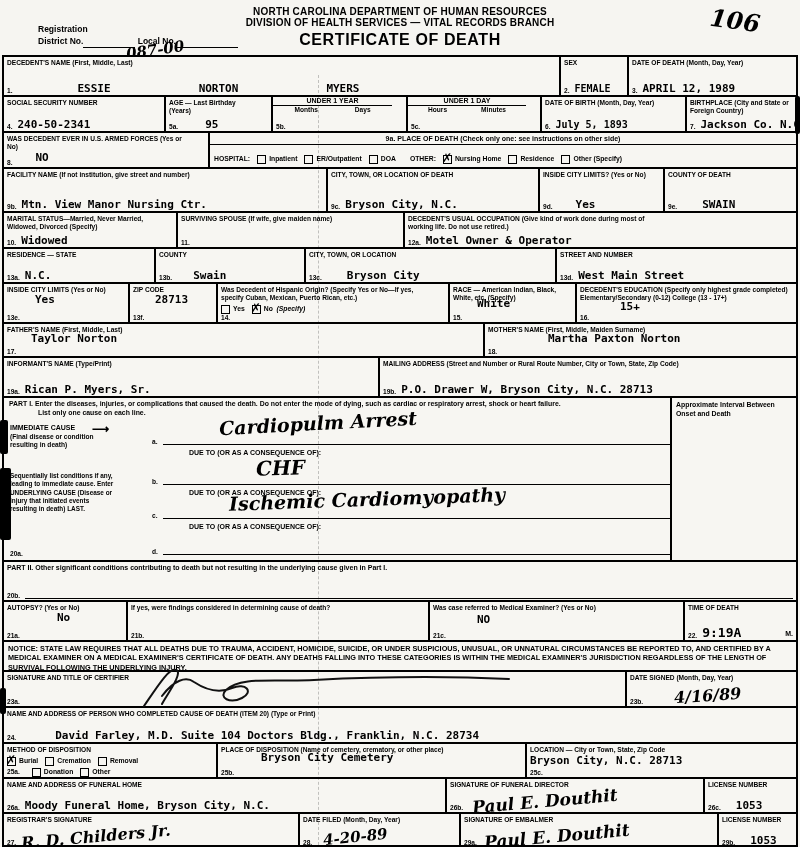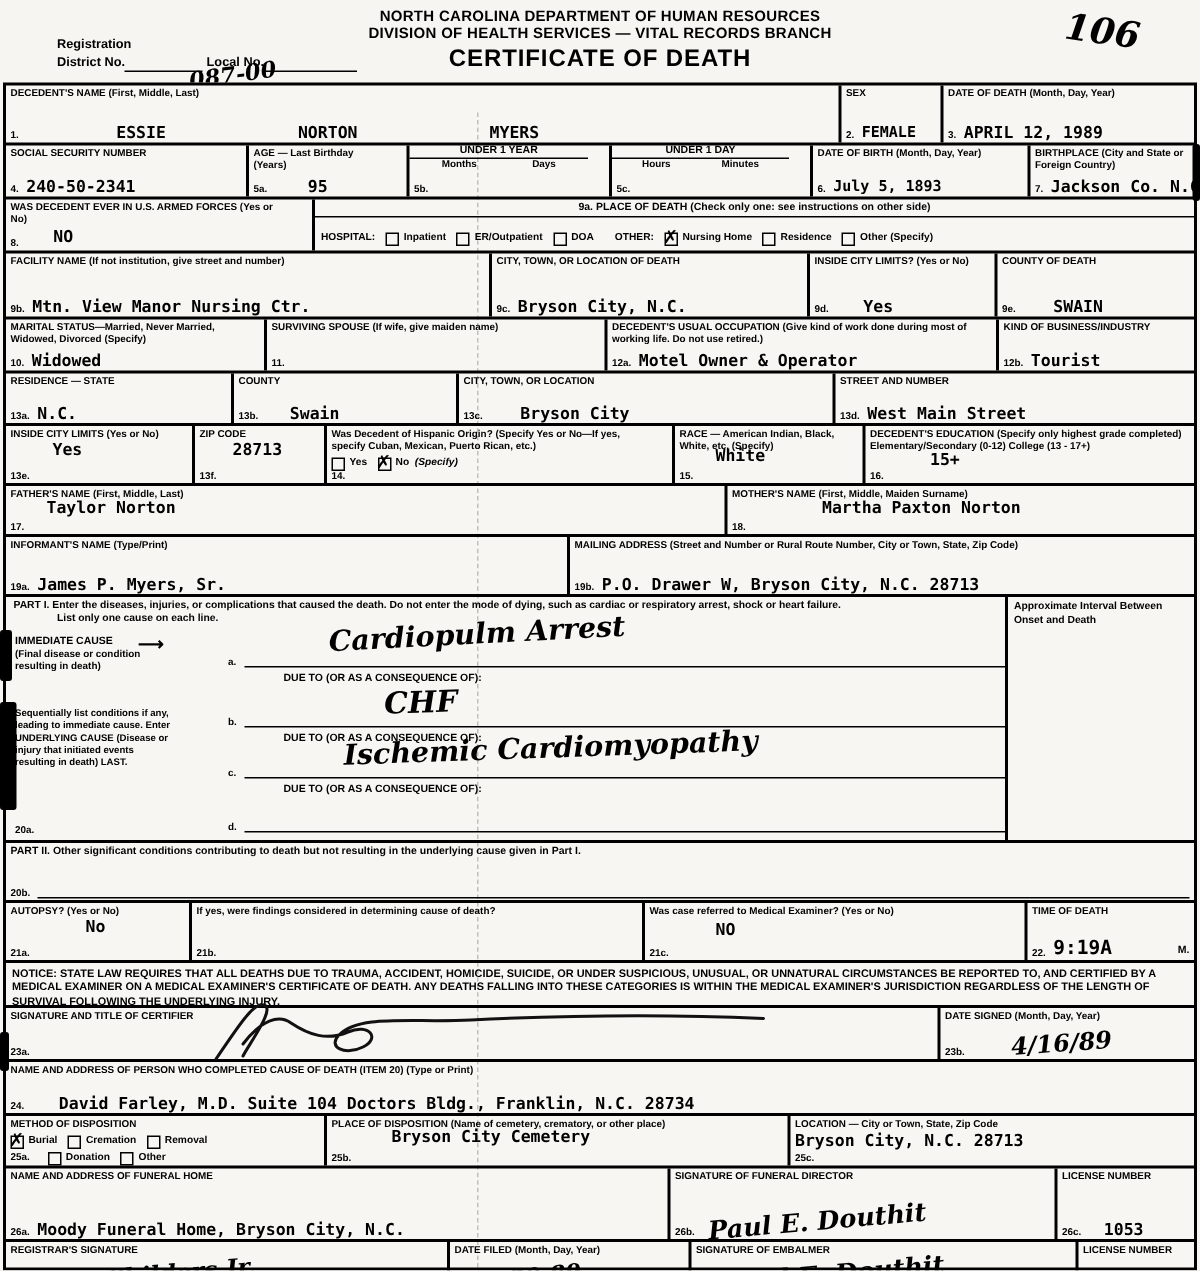--- a/index.html
+++ b/index.html
@@ -216,27 +216,20 @@
             <span class="val"></span>
           </div>
       </div>
       <div class="cell" style="width:247px">
         <div class="lbl">DECEDENT'S USUAL OCCUPATION (Give kind of work done during most of working life. Do not use retired.)</div>
         <div class="valrow">
             <span class="num">12a.</span>
             <span class="val">Motel Owner &amp; Operator</span>
           </div>
       </div>
-      <div class="cell grow">
-        <div class="lbl">KIND OF BUSINESS/INDUSTRY</div>
-        <div class="valrow">
-            <span class="num">12b.</span>
-            <span class="val">Tourist</span>
-          </div>
-      </div>
     </div>
 
     <div class="row" style="height:35px">
       <div class="cell" style="width:136px">
         <div class="lbl">RESIDENCE — STATE</div>
         <div class="valrow">
             <span class="num">13a.</span>
             <span class="val">N.C.</span>
           </div>
       </div>
@@ -328,21 +321,21 @@
             <span class="num">18.</span>
           </div>
       </div>
     </div>
 
     <div class="row" style="height:40px">
       <div class="cell" style="width:360px">
         <div class="lbl">INFORMANT'S NAME (Type/Print)</div>
         <div class="valrow">
             <span class="num">19a.</span>
-            <span class="val">James P. Myers, Sr.</span>
+            <span class="val">Rican P. Myers, Sr.</span>
           </div>
       </div>
       <div class="cell grow">
         <div class="lbl">MAILING ADDRESS (Street and Number or Rural Route Number, City or Town, State, Zip Code)</div>
         <div class="valrow">
             <span class="num">19b.</span>
             <span class="val">P.O. Drawer W, Bryson City, N.C. 28713</span>
           </div>
       </div>
     </div>
@@ -464,21 +457,21 @@
             <span class="hw" style="font-size:16px;margin-left:26px;transform:rotate(-4deg)">4/16/89</span>
           </div>
       </div>
     </div>
 
     <div class="row" style="height:36px">
       <div class="cell grow">
         <div class="lbl">NAME AND ADDRESS OF PERSON WHO COMPLETED CAUSE OF DEATH (ITEM 20) (Type or Print)</div>
         <div class="valrow">
             <span class="num">24.</span>
-            <span class="val" style="margin-left:18px">David Farley, M.D. Suite 104 Doctors Bldg., Franklin, N.C. 28734</span>
+            <span class="val" style="margin-left:34px">David Farley, M.D. Suite 104 Doctors Bldg., Franklin, N.C. 28734</span>
           </div>
       </div>
     </div>
 
     <div class="row" style="height:35px">
       <div class="cell" style="width:198px">
         <div class="lbl">METHOD OF DISPOSITION</div>
         <div class="cbrow">
             <span class="cb checked" style="margin-left:0"></span>
             <span>Burial</span>
@@ -508,21 +501,21 @@
         <div class="lbl">LOCATION — City or Town, State, Zip Code</div>
         <div class="valrow" style="margin-top:-2px">
             <span class="val">Bryson City, N.C. 28713</span>
           </div>
         <div class="valrow">
             <span class="num">25c.</span>
           </div>
       </div>
     </div>
 
-    <div class="row" style="height:49px">
+    <div class="row" style="height:35px">
       <div class="cell" style="width:427px">
         <div class="lbl">NAME AND ADDRESS OF FUNERAL HOME</div>
         <div class="valrow">
             <span class="num">26a.</span>
             <span class="val">Moody Funeral Home, Bryson City, N.C.</span>
           </div>
       </div>
       <div class="cell" style="width:244px">
         <div class="lbl">SIGNATURE OF FUNERAL DIRECTOR</div>
         <div class="valrow">

